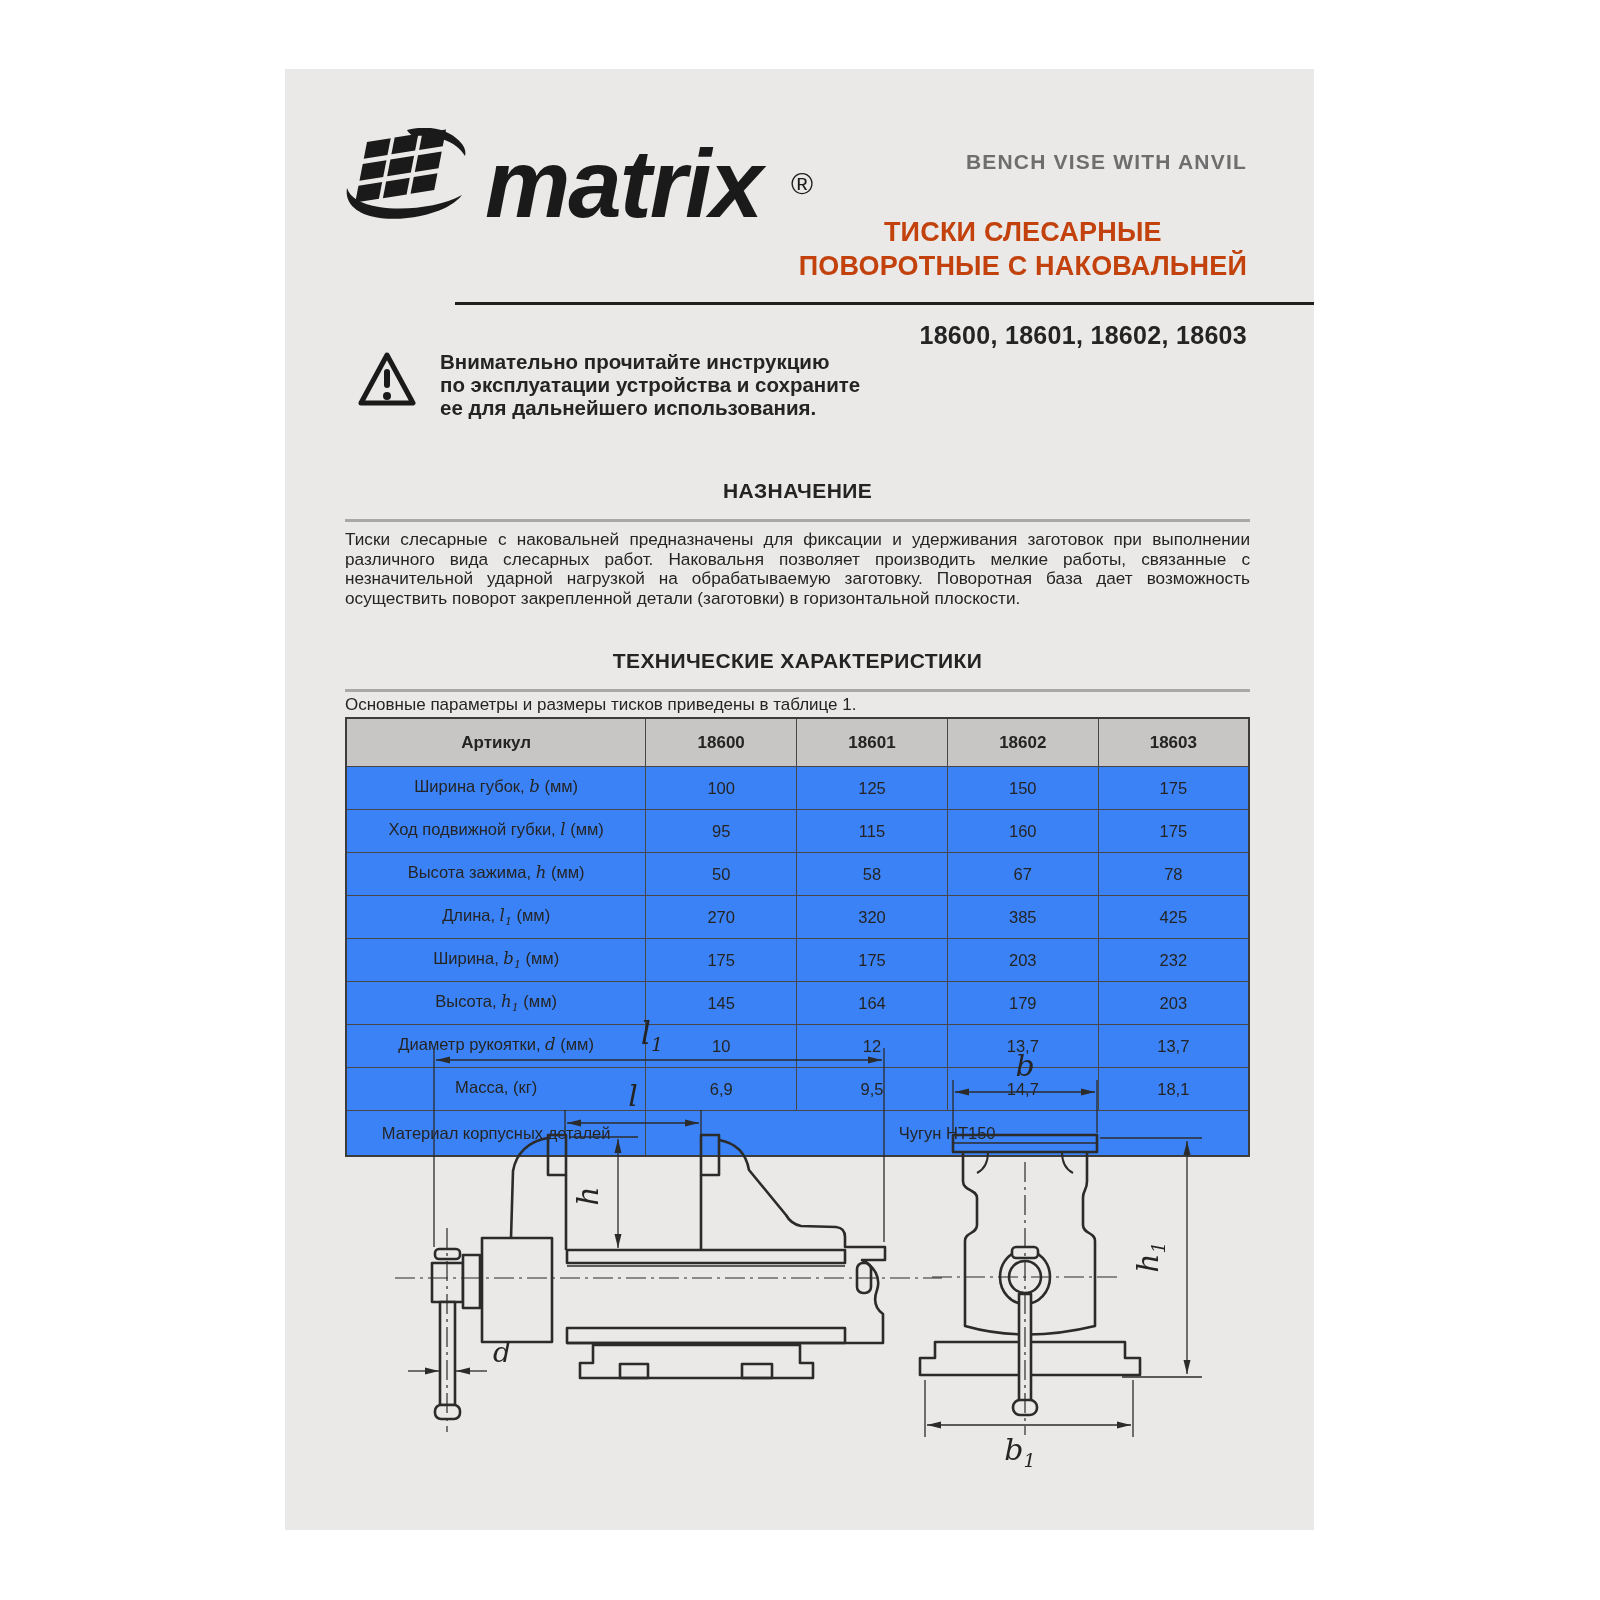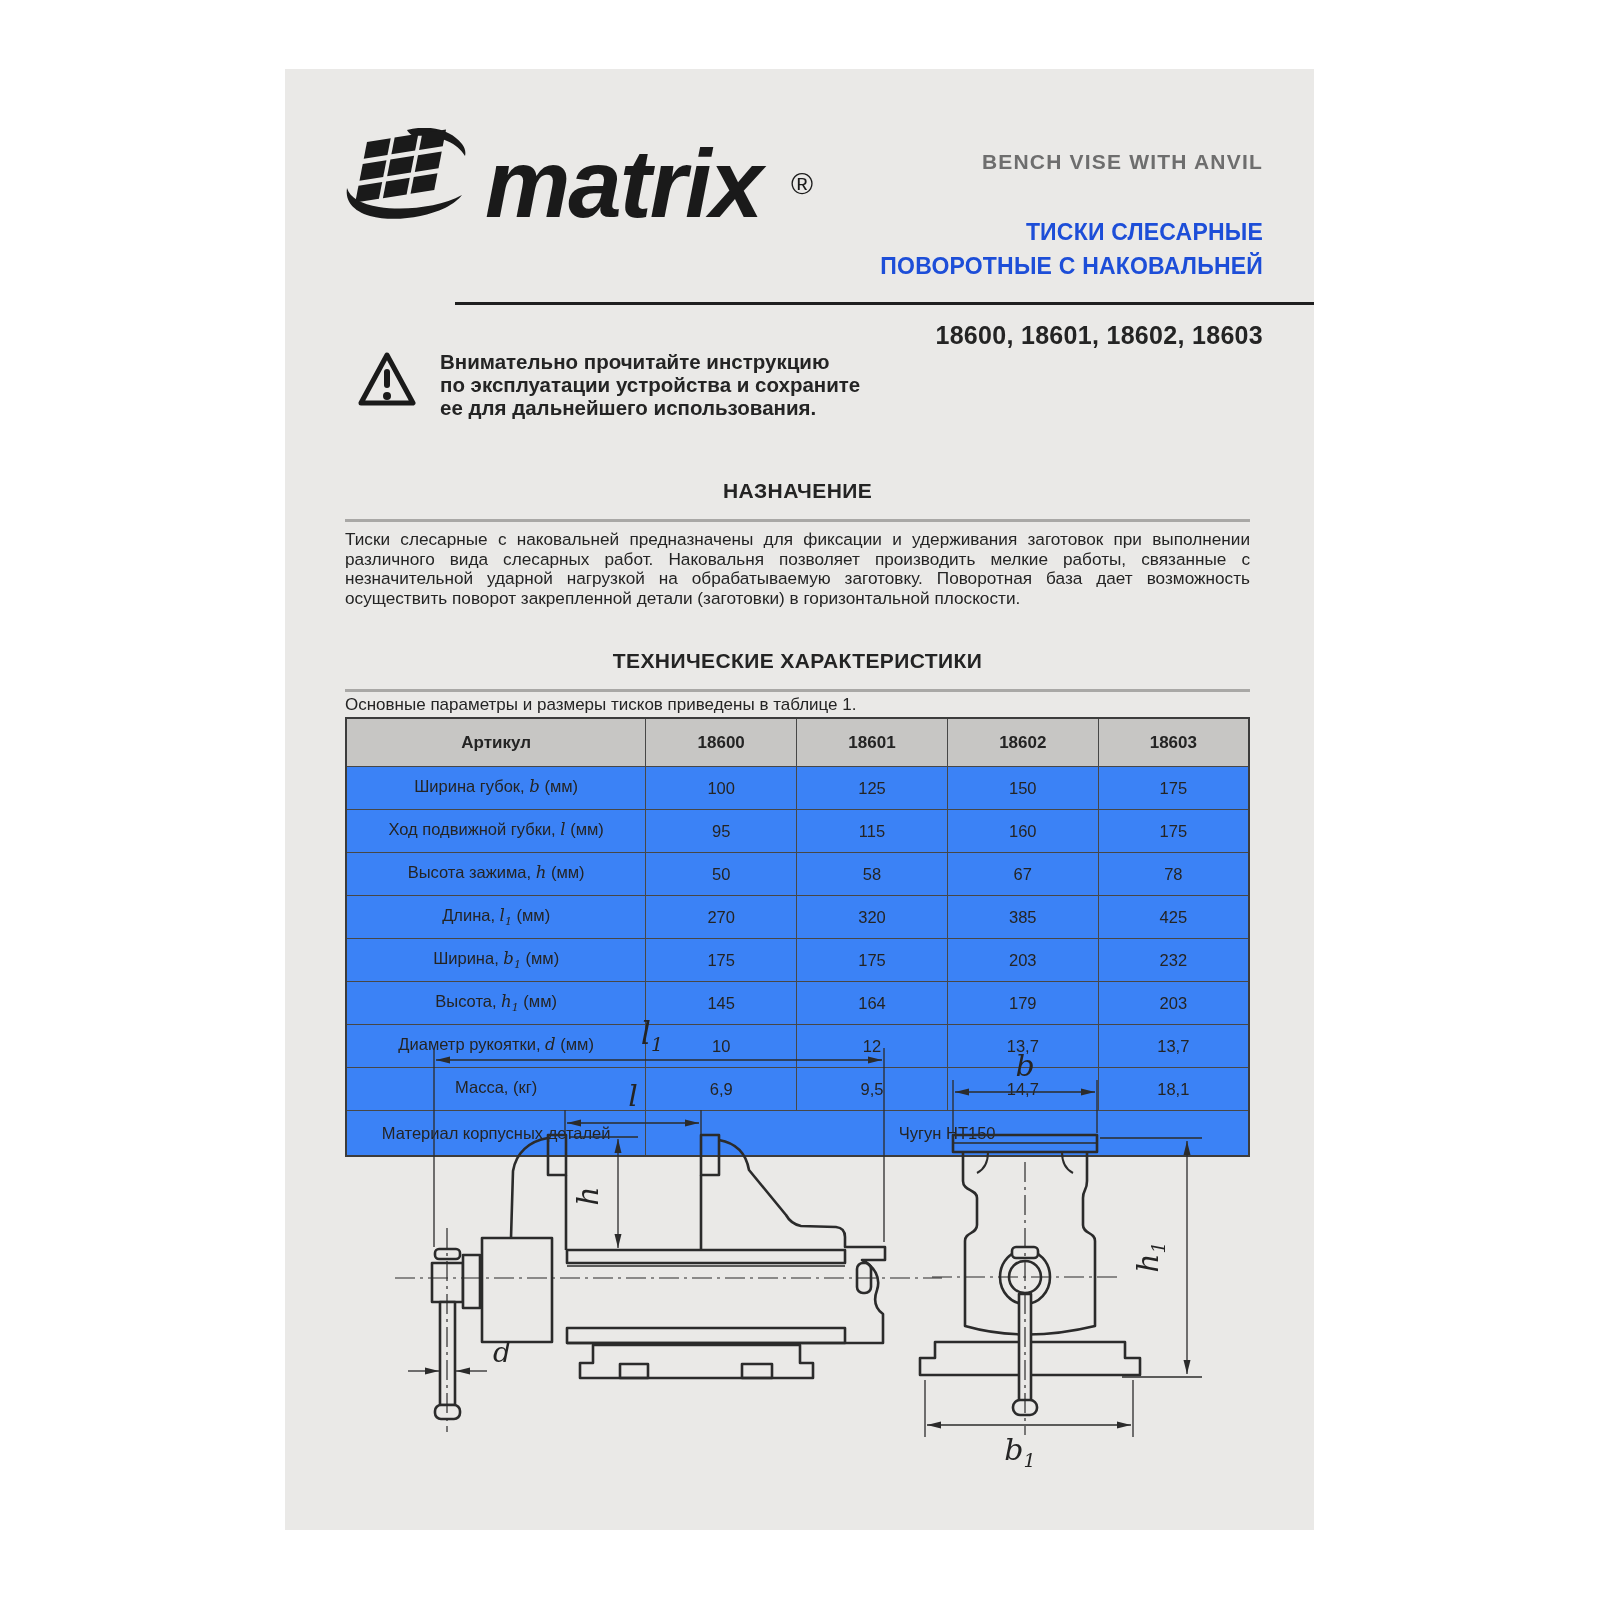--- a/index.html
+++ b/index.html
@@ -9,23 +9,23 @@
     -webkit-font-smoothing:antialiased;
   }
   .page {
     position:absolute; left:285px; top:69px; width:1029px; height:1461px;
     background:#EAE9E7; overflow:hidden;
   }
   .abs { position:absolute; }
 
   
   .logo-svg { left:60px; top:59px; }
-  .hdr-right { right:51px; text-align:right; font-weight:bold; }
+  .hdr-right { right:67px; text-align:center; font-weight:bold; }
   .title-en { top:81px; font-size:21px; letter-spacing:1.2px; color:#6E6E6E; }
-  .title-ru { top:146px; font-size:23px; line-height:34px; letter-spacing:0.2px; color:#1d4ed8; }
+  .title-ru { top:146px; font-size:27px; line-height:34px; letter-spacing:0.2px; color:#c2410c; }
   .rule-black { left:170px; top:233px; width:859px; height:3px; background:#1F1F1F; }
   .articles { top:252px; font-size:25px; letter-spacing:0.3px; }
 
   
   .warn-icon { left:73px; top:279px; }
   .warn-text { left:155px; top:281px; font-size:20.5px; line-height:23px; font-weight:bold; }
 
   
   .sec-h { left:60px; width:905px; text-align:center; font-weight:bold; font-size:21px; letter-spacing:0.4px; }
   .purpose-h { top:410px; }

